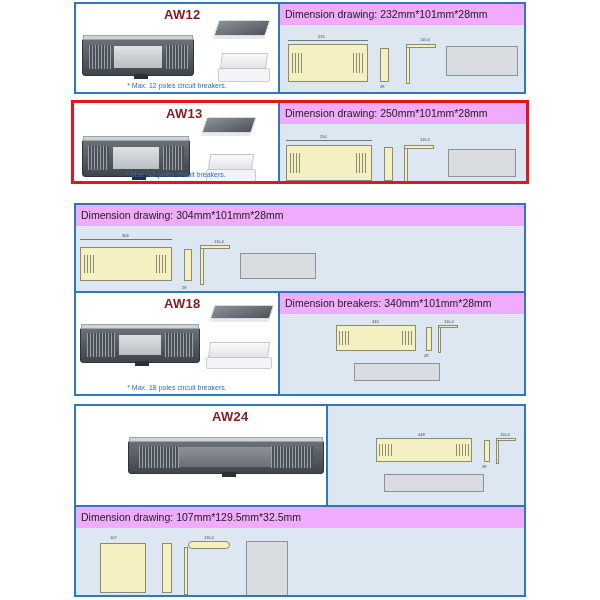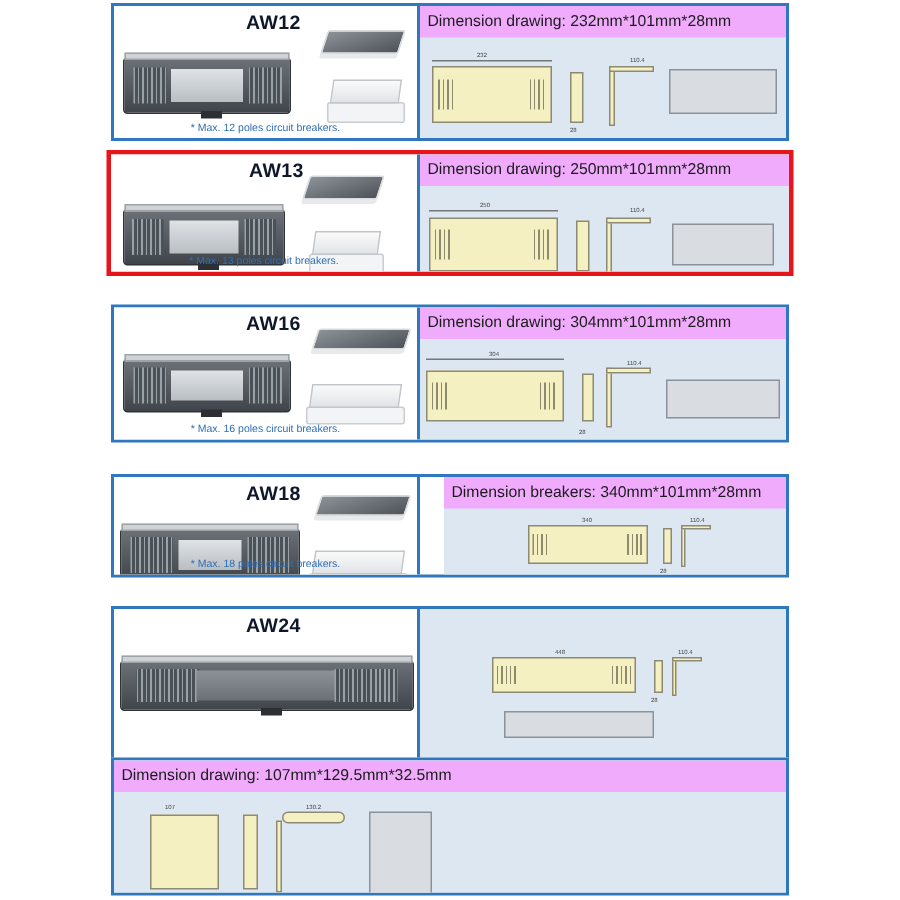--- a/index.html
+++ b/index.html
@@ -35,21 +35,21 @@
     background: #f0abfc;
     font-size: 10.5px;
     color: #1b1b1b;
     padding: 4px 0 0 5px;
     white-space: nowrap;
   }
   .model {
     position: absolute;
     top: 3px; left: 88px;
     font-size: 13px; font-weight: bold;
-    color: #0f172a;
+    color: #7f1d1d;
     letter-spacing: 0.3px;
   }
   .note {
     position: absolute;
     bottom: 3px; left: 0; right: 0;
     text-align: center;
     font-size: 7px;
     color: #2f6fb6;
     white-space: nowrap;
   }
@@ -197,53 +197,38 @@
     <div class="draw yellow" style="left:104px; top:44px; width:9px; height:34px;"></div>
     <div class="dimtxt" style="left:104px; top:82px;">28</div>
     <div class="dimtxt" style="left:140px; top:34px;">110.4</div>
     <div class="draw yellow" style="left:124px; top:42px; width:4px; height:40px;"></div>
     <div class="draw yellow" style="left:124px; top:42px; width:30px; height:4px;"></div>
     <div class="draw gray" style="left:168px; top:46px; width:68px; height:28px;"></div>
   </div>
 </div>
 
 <div class="row" style="top:203px; height:92px;">
-  <div class="left">
-    <div class="model">AW16</div>
-    <div class="enclosure" style="left:6px; top:34px; width:112px; height:36px;">
-      <div class="topbar"></div>
-        <div class="grill l"></div>
-        <div class="window"></div>
-        <div class="grill r"></div>
-        <div class="latch"></div>
-    </div>
-    <div class="thumb-closed" style="left:134px; top:14px; width:62px; height:14px;"></div>
-    <div class="thumb-open" style="left:128px; top:66px; width:66px; height:12px;">
-        <div class="lid"></div>
-      </div>
-    <div class="note">* Max. 16 poles circuit breakers.</div>
-  </div>
   <div class="right">
     <div class="right-header">Dimension drawing: 304mm*101mm*28mm</div>
     <div class="dimtxt" style="left:46px; top:28px;">304</div>
     <div class="dimline" style="left:4px; top:34px; width:92px;"></div>
     <div class="draw yellow" style="left:4px; top:42px; width:92px; height:34px;">
         <div class="vgr" style="left:3%"></div>
         <div class="vgr" style="right:3%"></div>
       </div>
     <div class="draw yellow" style="left:108px; top:44px; width:8px; height:32px;"></div>
     <div class="dimtxt" style="left:106px; top:80px;">28</div>
     <div class="dimtxt" style="left:138px; top:34px;">110.4</div>
     <div class="draw yellow" style="left:124px; top:40px; width:4px; height:40px;"></div>
     <div class="draw yellow" style="left:124px; top:40px; width:30px; height:4px;"></div>
     <div class="draw gray" style="left:164px; top:48px; width:76px; height:26px;"></div>
   </div>
 </div>
 
-<div class="row" style="top:316px; height:69px;gap:16px;">
+<div class="row" style="top:291px; height:105px;">
   <div class="left">
     <div class="model">AW18</div>
     <div class="enclosure" style="left:4px; top:34px; width:120px; height:36px;">
       <div class="topbar"></div>
         <div class="grill l" style="width:24%"></div>
         <div class="window" style="left:32%;right:32%"></div>
         <div class="grill r" style="width:24%"></div>
         <div class="latch"></div>
     </div>
     <div class="thumb-closed" style="left:136px; top:12px; width:60px; height:14px;"></div>
@@ -261,21 +246,21 @@
       </div>
     <div class="draw yellow" style="left:146px; top:34px; width:6px; height:24px;"></div>
     <div class="dimtxt" style="left:144px; top:60px;">28</div>
     <div class="dimtxt" style="left:164px; top:26px;">110.4</div>
     <div class="draw yellow" style="left:158px; top:32px; width:3px; height:28px;"></div>
     <div class="draw yellow" style="left:158px; top:32px; width:20px; height:3px;"></div>
     <div class="draw gray" style="left:74px; top:70px; width:86px; height:18px;"></div>
   </div>
 </div>
 
-<div class="row" style="top:404px; height:116px;">
+<div class="row" style="top:404px; height:116px;padding-left:48px;">
   <div class="left">
     <div class="model">AW24</div>
     <div class="enclosure" style="left:4px; top:34px; width:196px; height:34px;">
       <div class="topbar"></div>
         <div class="grill l" style="width:22%"></div>
         <div class="window" style="left:26%;right:26%;background:linear-gradient(#8d9297,#6a7076)"></div>
         <div class="grill r" style="width:22%"></div>
         <div class="latch" style="left:48%"></div>
     </div>
     <div class="note">* Max. 24 poles circuit breakers.</div>

